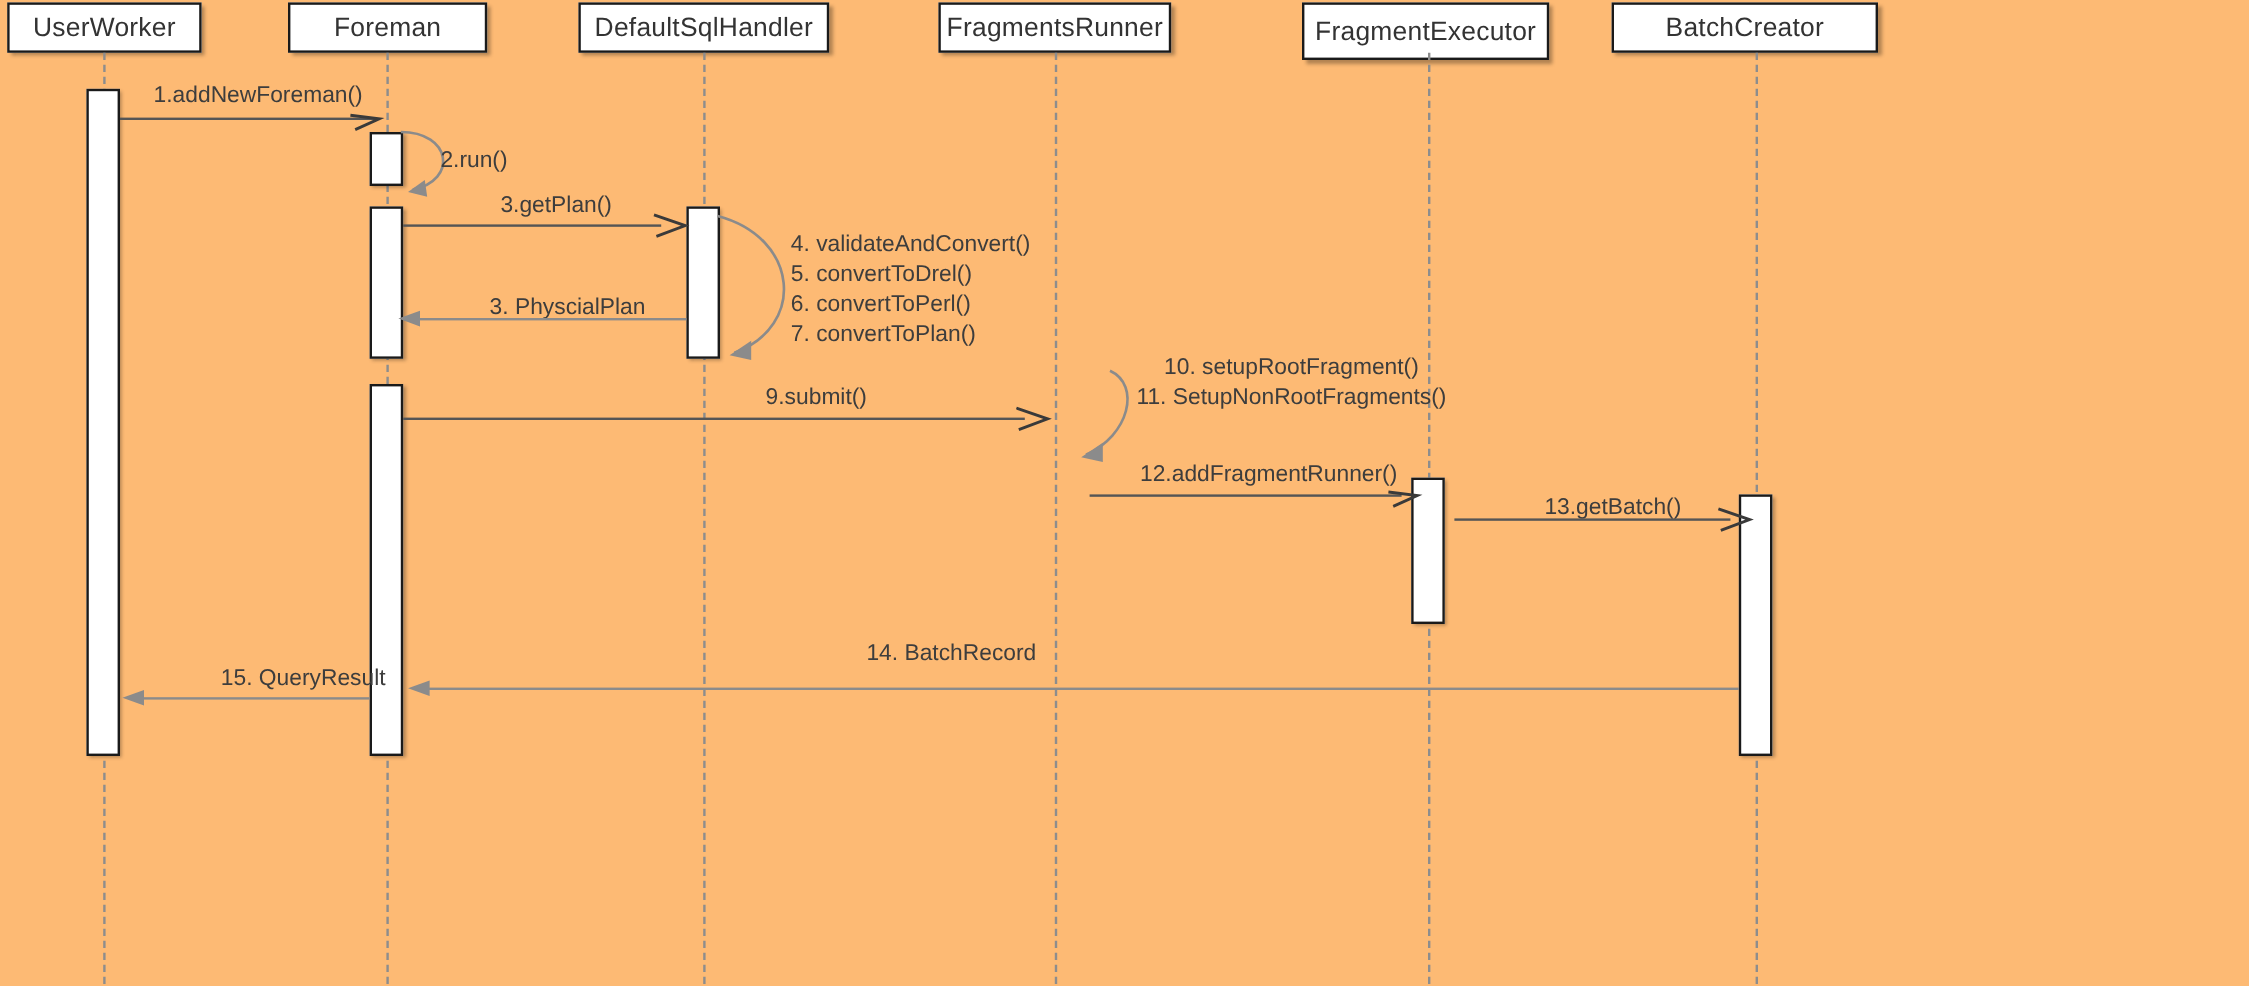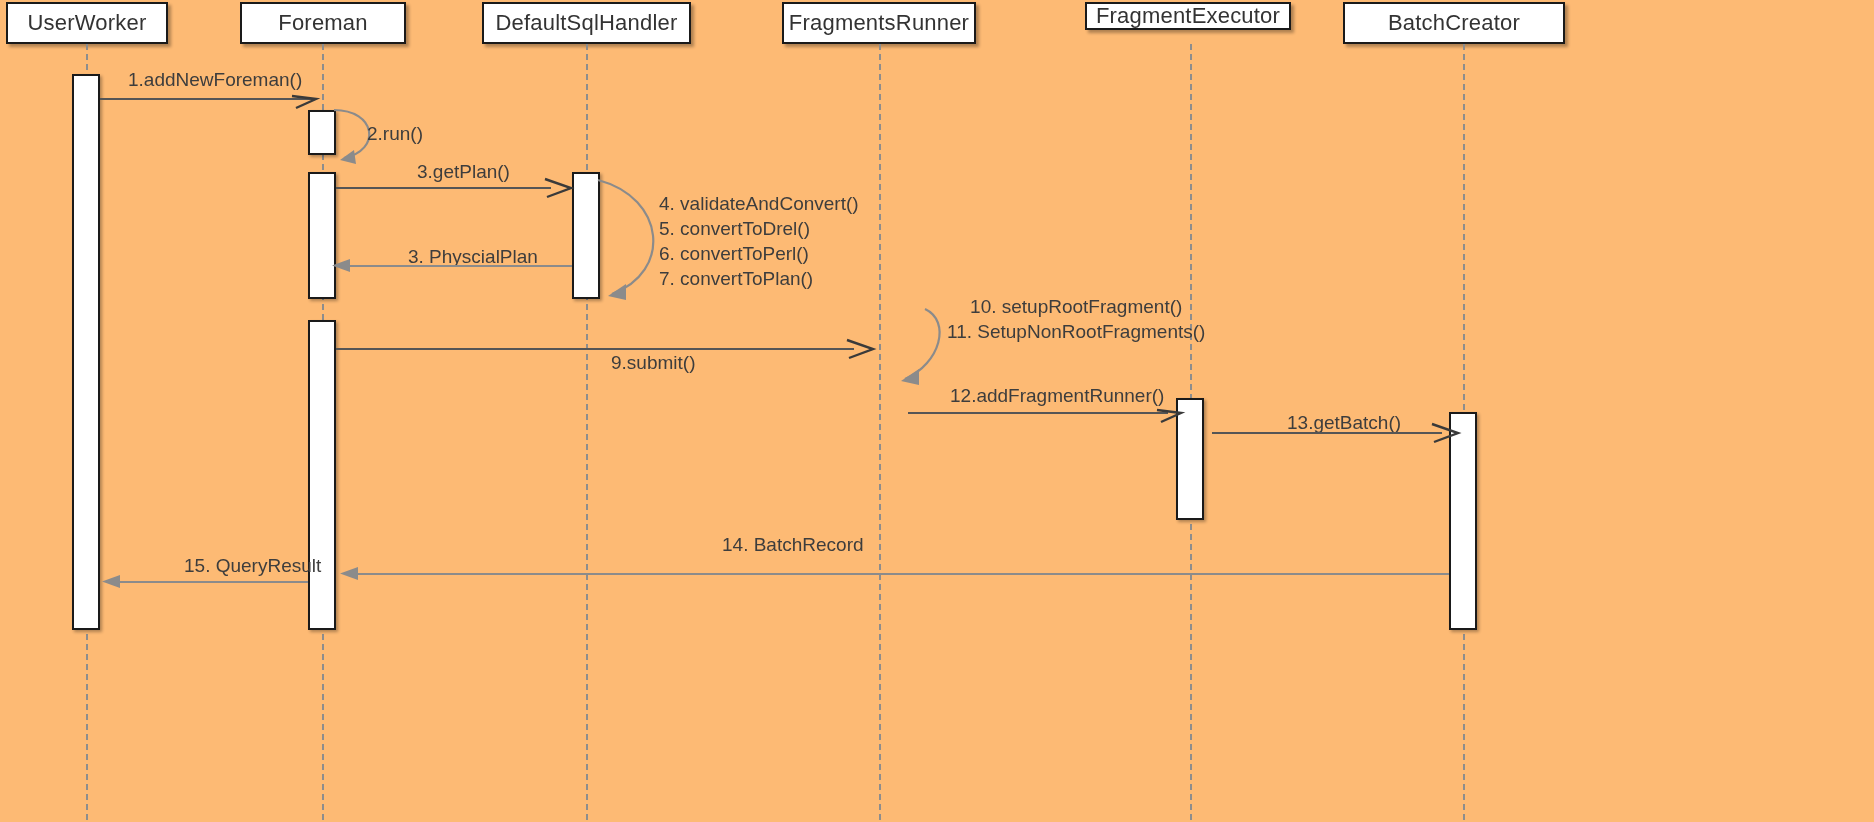--- a/index.html
+++ b/index.html
@@ -89,21 +89,21 @@
   </div>
   <div class="lifeline-head" style="left:240px; top:2px;  width:166px; height:42px;">
     <span>Foreman</span>
   </div>
   <div class="lifeline-head" style="left:482px; top:2px;  width:209px; height:42px;">
     <span>DefaultSqlHandler</span>
   </div>
   <div class="lifeline-head" style="left:782px; top:2px;  width:194px; height:42px;">
     <span>FragmentsRunner</span>
   </div>
-  <div class="lifeline-head" style="left:1085px; top:2px; width:206px; height:28px;">
+  <div class="lifeline-head" style="left:1085px; top:2px; width:206px; height:48px;">
     <span>FragmentExecutor</span>
   </div>
   <div class="lifeline-head" style="left:1343px; top:2px; width:222px; height:42px;">
     <span>BatchCreator</span>
   </div>
 
   <div class="lifeline" style="left:86px;   top:44px; height:776px;"></div>
   <div class="lifeline" style="left:322px;  top:44px; height:776px;"></div>
   <div class="lifeline" style="left:586px;  top:44px; height:776px;"></div>
   <div class="lifeline" style="left:879px;  top:44px; height:776px;"></div>
@@ -162,21 +162,21 @@
   </div>
 
   <div class="msg-label" style="left:408px; top:245px;">3. PhyscialPlan</div>
   <div class="msg-line light" style="left:344px; top:265px; width:228px;"></div>
   <div class="arrow-head" style="left:330px; top:256px;">
     <svg width="24" height="20" viewBox="0 0 24 20">
       <path d="M2 9.5 L20 3 L20 16 Z" fill="#8b8b8b"></path>
     </svg>
   </div>
 
-  <div class="msg-label" style="left:611px; top:320px;margin-top:31px;">9.submit()</div>
+  <div class="msg-label" style="left:638px; top:320px;">9.submit()</div>
   <div class="msg-line" style="left:336px; top:348px; width:518px;"></div>
   <div class="arrow-head" style="left:845px; top:336px;">
     <svg width="32" height="26" viewBox="0 0 32 26">
       <path d="M2 4 L28 13 L4 22" fill="none" stroke="#3a3a3a" stroke-width="2.4"></path>
     </svg>
   </div>
 
   <div class="selfcall" style="left:887px; top:305px;">
     <svg width="76" height="84" viewBox="0 0 76 84">
       <path d="M38 4 C 64 16, 54 58, 18 74" fill="none" stroke="#8b8b8b" stroke-width="2.2"></path>

